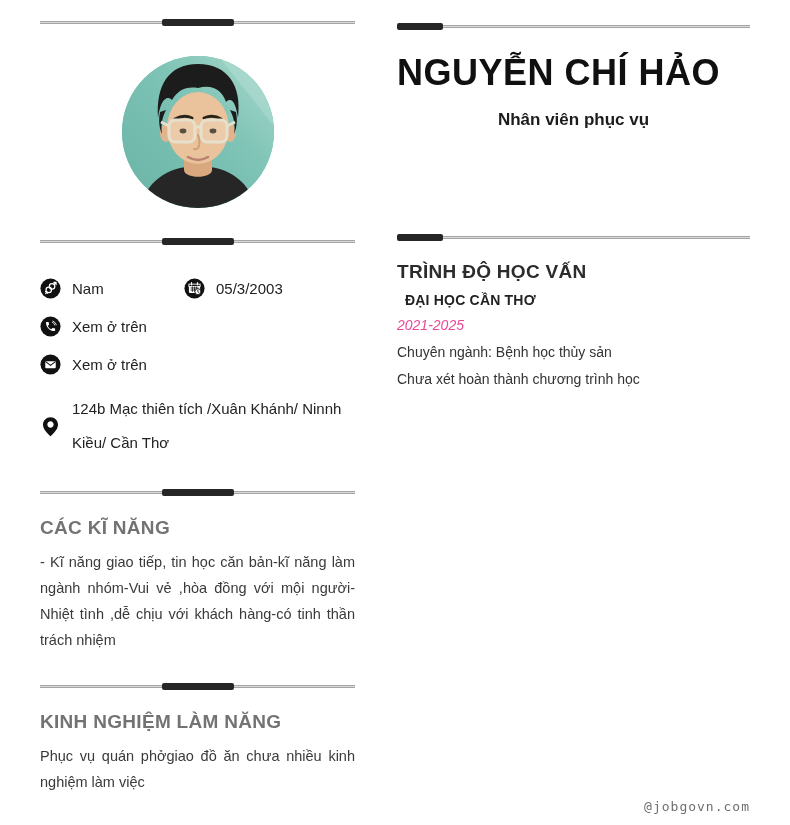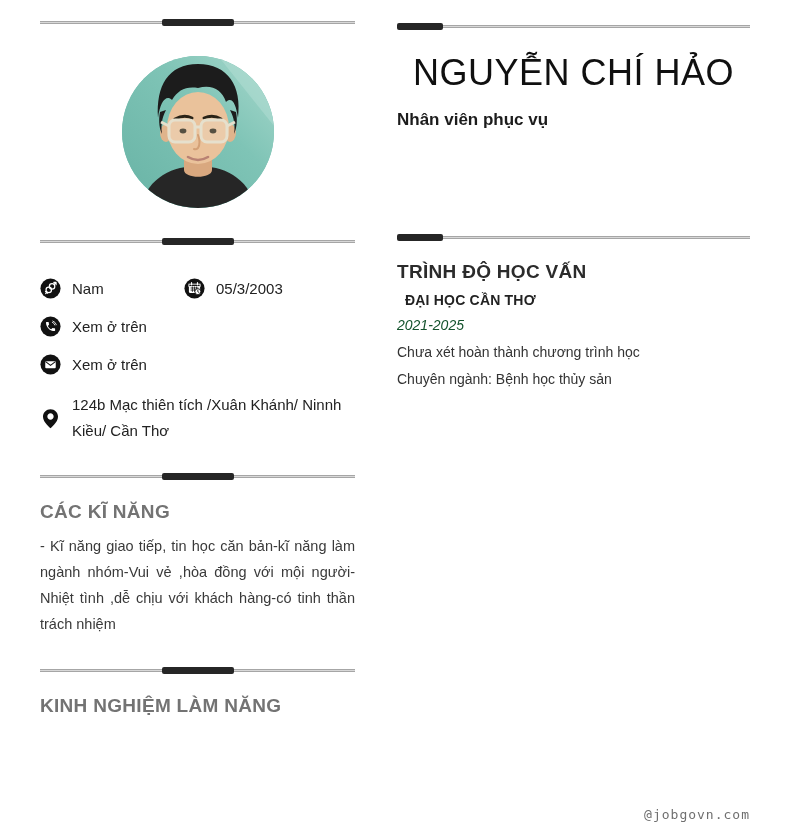--- a/index.html
+++ b/index.html
@@ -34,49 +34,49 @@
   .left-col .divider.d4 { margin-top:30px; }
 
   .contact { margin-top:33px; font-size:15px; color:#222222; }
   .contact-row { display:flex; align-items:flex-start; margin-bottom:10px;margin-top:16px; }
   .contact-item { display:flex; align-items:flex-start; }
   .contact-item.first { width:144px; }
   .contact-icon { flex:0 0 21px; width:21px; height:21px; margin-right:11px; }
   .contact-icon svg { display:block; width:21px; height:21px; }
   .contact-text { line-height:22px; }
   .address-row { align-items:center; }
-  .address-row .contact-text { line-height:26px; }
+  .address-row .contact-text { line-height:34px; }
 
   .side-title {
     margin-top:21px; font-size:19px; font-weight:bold; color:#737373;
     letter-spacing:.3px;
   }
   .side-body {
     margin-top:10px; font-size:14.5px; line-height:26px; text-align:justify;
     color:#3a3a3a;
   }
 
   
   .right-col { position:absolute; left:397px; top:23px; width:353px; }
   .person-name {
-    margin-top:22px; font-size:36px; font-weight:normal; letter-spacing:.5px;
-    color:#101010; line-height:1.18; white-space:nowrap;text-align:center;
-  }
-  .person-role { margin-top:16px; font-size:17px; font-weight:bold; color:#1c1c1c; }
+    margin-top:22px; font-size:36px; font-weight:bold; letter-spacing:.5px;
+    color:#101010; line-height:1.18; white-space:nowrap;
+  }
+  .person-role { margin-top:16px; font-size:17px; font-weight:bold; color:#1c1c1c;text-align:center; }
   .right-col .divider.d2 { margin-top:104px; }
   .edu-title {
     margin-top:20px; font-size:19px; font-weight:bold; color:#2b2b2b;
     letter-spacing:.3px;
   }
   .edu-school { margin-top:9px; font-size:14px; font-weight:bold; color:#222222; letter-spacing:.2px;margin-left:8px; }
-  .edu-years  { margin-top:9px; font-size:14px; font-style:italic; color:#14532d; }
+  .edu-years  { margin-top:9px; font-size:14px; font-style:italic; color:#ec4899; }
   .edu-line   { margin-top:11px; font-size:14px; color:#333333; }
 
   .watermark {
-    position:absolute; right:40px; bottom:3px;
+    position:absolute; right:40px; bottom:11px;
     font-family:"DejaVu Sans Mono","Liberation Mono",monospace;
     font-size:13px; color:#6f6f6f; letter-spacing:1px;
   }
 </style>
 </head>
 <body>
 
 <div class="page">
 
   <aside class="left-col">
@@ -204,20 +204,21 @@
 
     <h2 class="side-title">CÁC KĨ NĂNG</h2>
     <p class="side-body">- Kĩ năng giao tiếp, tin học căn bản-kĩ năng làm ngành nhóm-Vui vẻ ,hòa đồng với mội người-Nhiệt tình ,dễ chịu với khách hàng-có tinh thần trách nhiệm</p>
 
     <div class="divider d4">
       <span class="rail"></span>
       <span class="seg seg-center"></span>
     </div>
 
     <h2 class="side-title">KINH NGHIỆM LÀM NĂNG</h2>
+    <p class="side-body">Phục vụ quán phởgiao đồ ăn chưa nhiều kinh nghiệm làm việc</p>
 
   </aside>
 
   <main class="right-col">
 
     <div class="divider">
       <span class="rail"></span>
       <span class="seg seg-left"></span>
     </div>
 
@@ -225,20 +226,20 @@
     <div class="person-role">Nhân viên phục vụ</div>
 
     <div class="divider d2">
       <span class="rail"></span>
       <span class="seg seg-left"></span>
     </div>
 
     <h2 class="edu-title">TRÌNH ĐỘ HỌC VẤN</h2>
     <div class="edu-school">ĐẠI HỌC CẦN THƠ</div>
     <div class="edu-years">2021-2025</div>
+    <div class="edu-line">Chuyên ngành: Bệnh học thủy sản</div>
     <div class="edu-line">Chưa xét hoàn thành chương trình học</div>
-    <div class="edu-line">Chuyên ngành: Bệnh học thủy sản</div>
 
   </main>
 
   <div class="watermark">@jobgovn.com</div>
 
 </div>
 
 </body></html>

